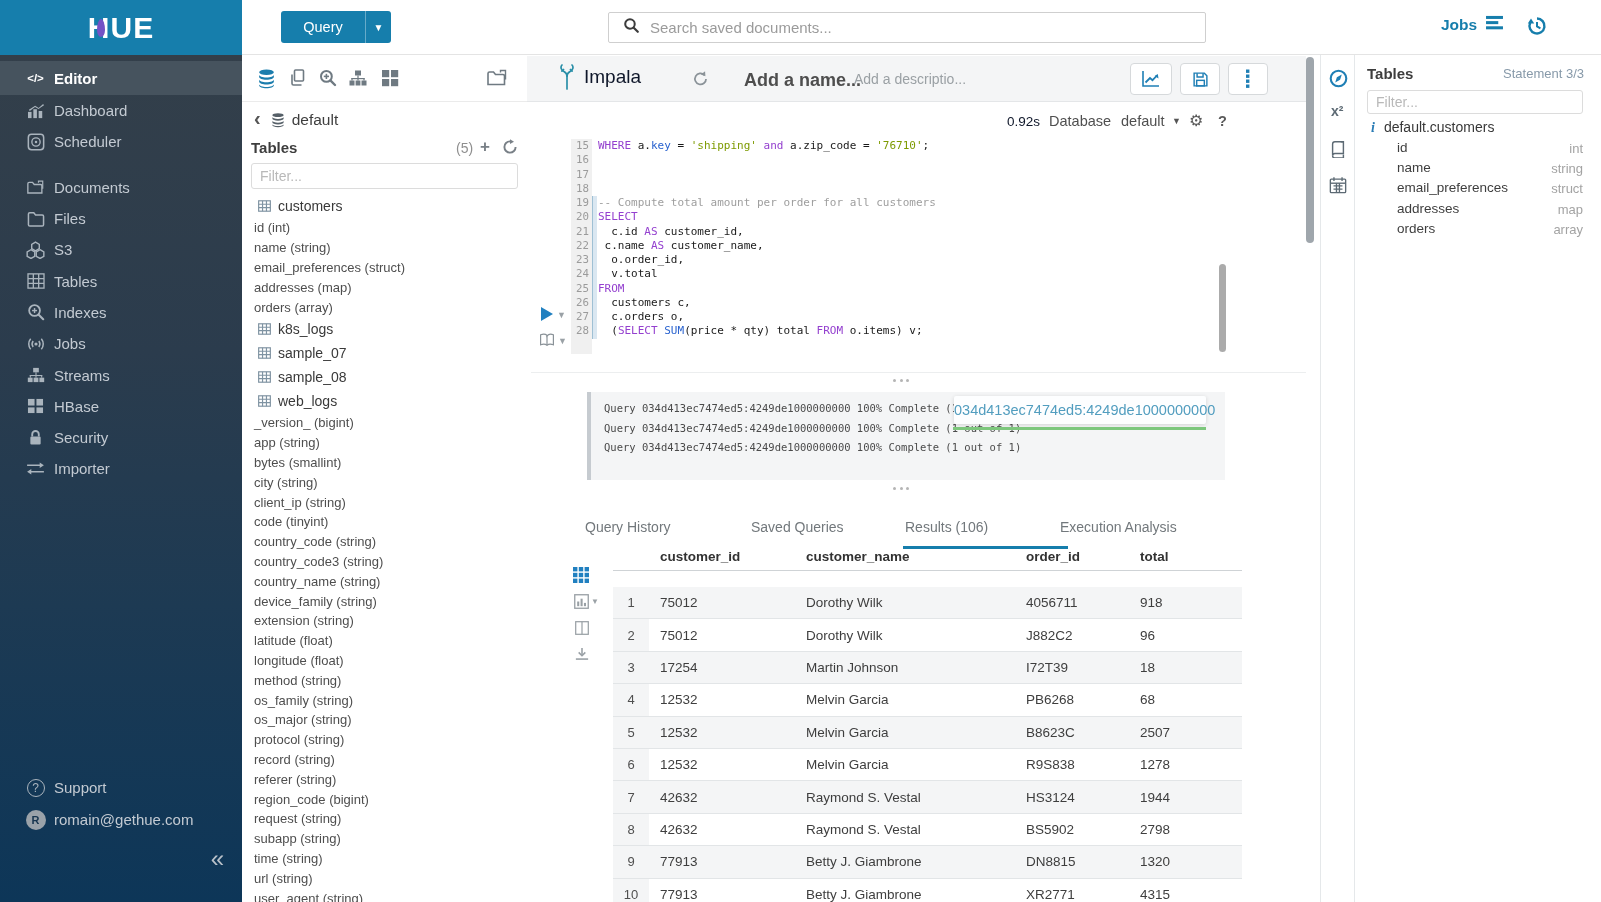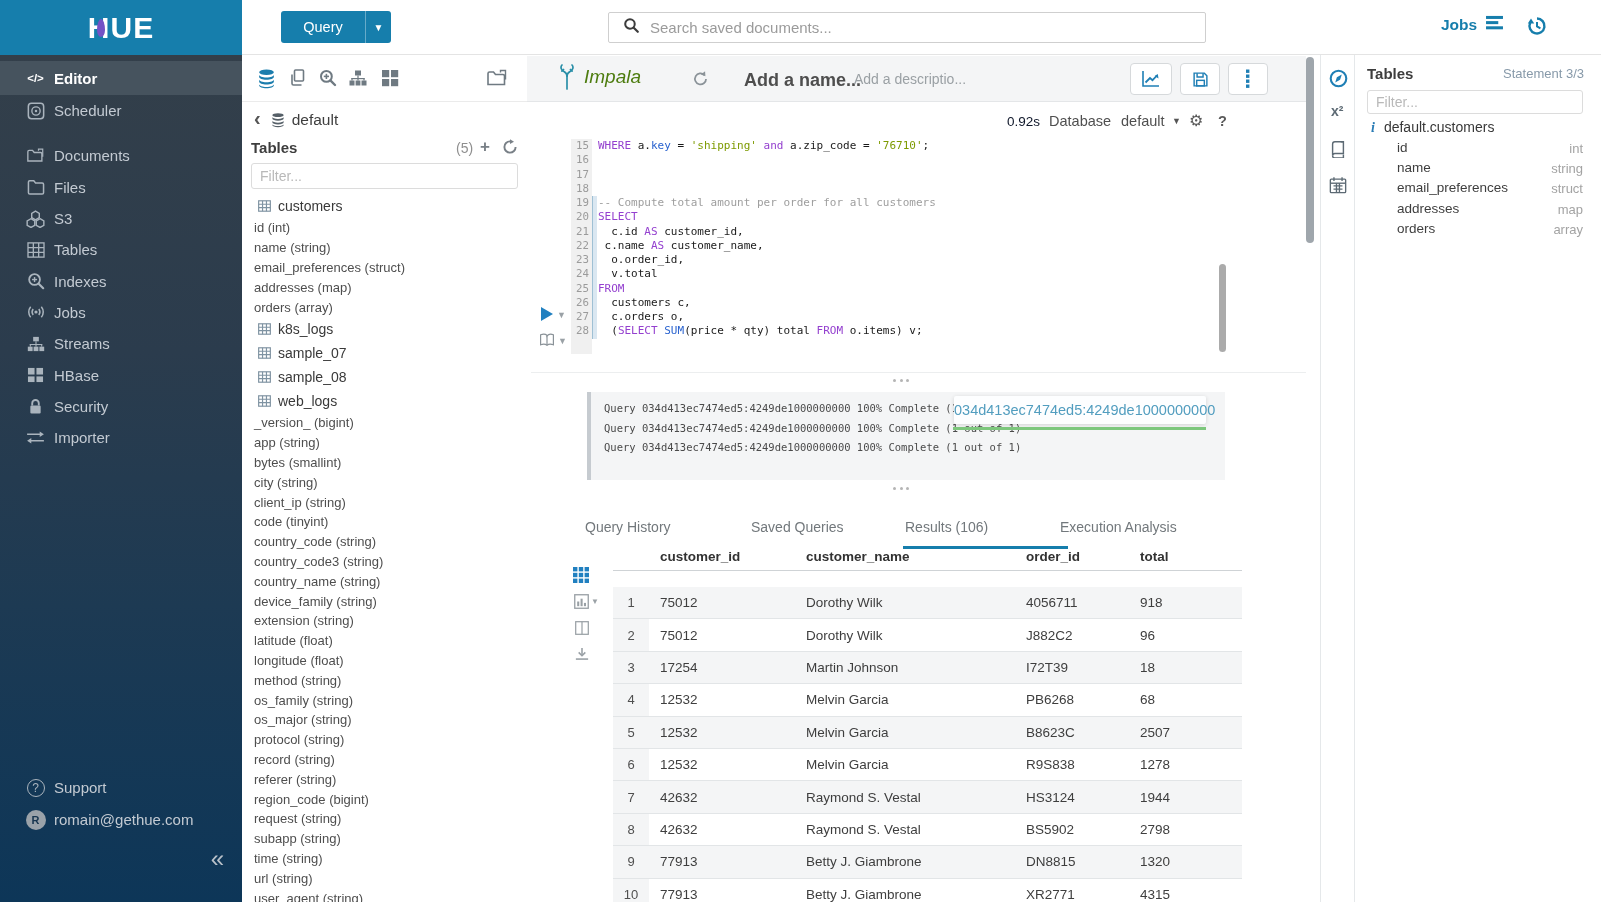--- a/index.html
+++ b/index.html
@@ -50,21 +50,21 @@
   #tables-refresh { position:absolute; left:260px; top:84px; }
   #browser-filter { position:absolute; left:9px; top:108px; width:267px; height:26px; border:1px solid #dcdcdc; border-radius:3px; color:#b9b9b9; font-size:14px; line-height:24px; padding-left:8px; }
   #browser-list { position:absolute; left:0; top:139px; width:285px; height:708px; overflow:hidden; }
   .tbl-row { height:24px; display:flex; align-items:center; padding-left:16px; }
   .tbl-row .tname { font-size:14px; color:#393939; margin-left:7px; }
   .col-row { height:19.8px; display:flex; align-items:center; padding-left:12px; font-size:13px; color:#4e4e4e; }
 
   
   #editor-header { position:absolute; left:527px; top:56px; width:779px; height:46px; background:#f4f5f6; border-bottom:1px solid #e4e6e8; }
   #impala-icon { position:absolute; left:556px; top:64px; }
-  #impala-name { position:absolute; left:584px; top:66px; font-size:19px; color:#4d7c0f;font-style:italic; }
+  #impala-name { position:absolute; left:584px; top:66px; font-size:19px; color:#0f172a; }
   #undo-icon { position:absolute; left:692px; top:70px; }
   #add-name { position:absolute; left:744px; top:70px; font-size:18px; font-weight:bold; color:#4e4e4e; }
   #add-desc { position:absolute; left:854px; top:71px; font-size:14px; color:#9aa0a4; }
   .hbtn { position:absolute; top:63px; height:32px; background:#fff; border:1px solid #d6d9db; border-radius:4px; display:flex; align-items:center; justify-content:center; }
   #btn-chart { left:1130px; width:42px; }
   #btn-save { left:1180px; width:40px; }
   #btn-more { left:1228px; width:40px; }
 
   #exec-info { position:absolute; left:527px; top:113px; width:779px; height:20px; }
   #duration { position:absolute; left:480px; top:1px; color:#0f172a; font-size:13.5px; }
@@ -176,20 +176,33 @@
     </div>
   </div>
 
   <div id="sidebar">
     <div class="nav" id="nav-list">
         <div class="nav-item active">
           <span class="nicon">
             <span class="navtxt-icon">&lt;/&gt;</span>
           </span>
           <span>Editor</span>
+        </div>
+        <div class="nav-item">
+          <span class="nicon">
+            <svg width="18" height="16" viewBox="0 0 20 18">
+              <g fill="currentColor">
+                <rect x="1" y="10" width="4" height="7"></rect>
+                <rect x="7" y="7" width="4" height="10"></rect>
+                <rect x="13" y="9" width="4" height="8"></rect>
+                <path d="M2 7.5 9 3l4 2.5L18 1l1 1.5-6.2 4.3L8.9 4.6 3 9z"></path>
+              </g>
+            </svg>
+          </span>
+          <span>Dashboard</span>
         </div>
         <div class="nav-item">
           <span class="nicon">
             <svg width="18" height="18" viewBox="0 0 20 20">
               <rect x="1.5" y="1.5" width="17" height="17" rx="3.5" fill="none" stroke="currentColor" stroke-width="1.7"></rect>
               <circle cx="10" cy="10" r="4.6" fill="none" stroke="currentColor" stroke-width="1.5"></circle>
               <circle cx="10" cy="10" r="1.4" fill="currentColor"></circle>
             </svg>
           </span>
           <span>Scheduler</span>

